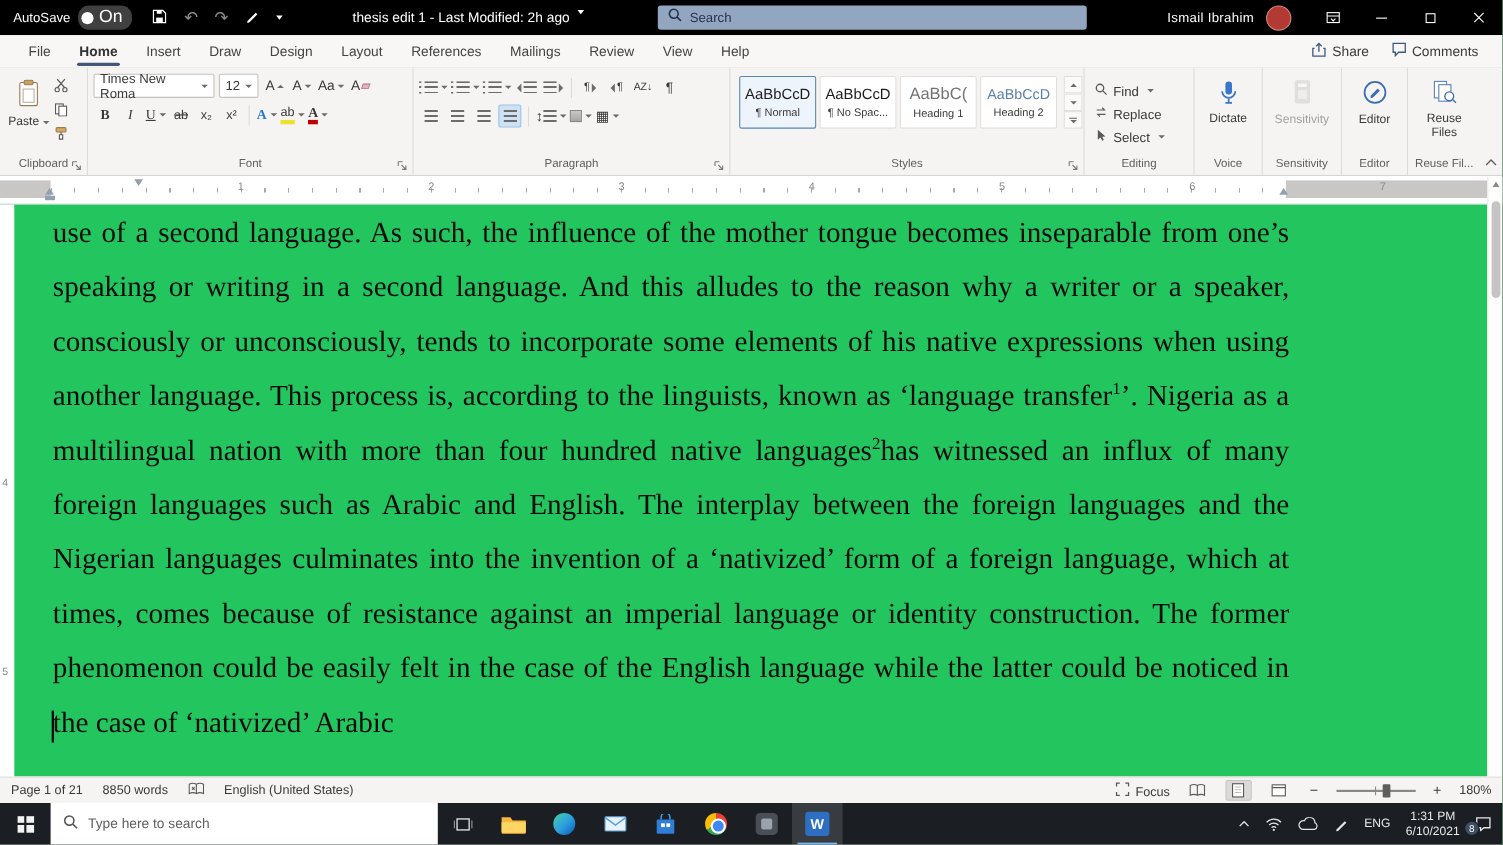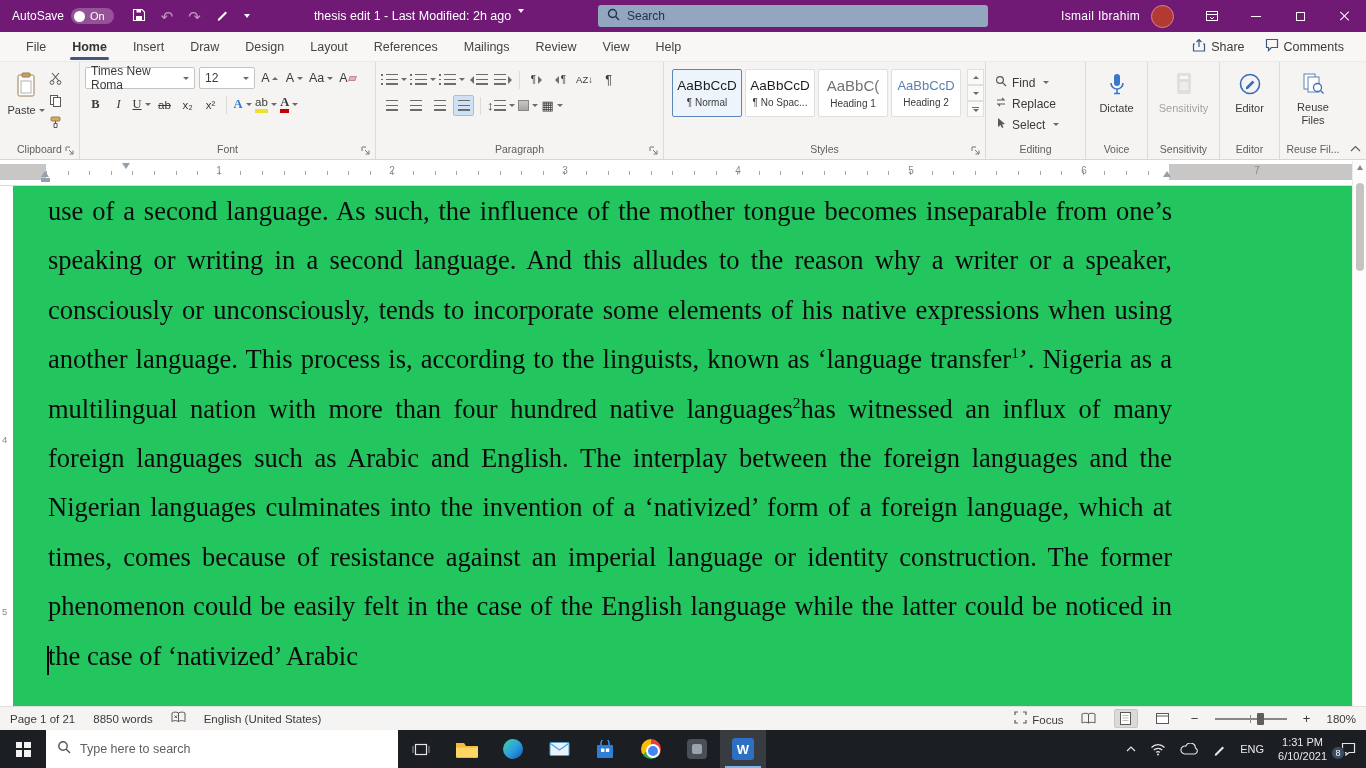--- a/index.html
+++ b/index.html
@@ -1,25 +1,25 @@
 <!DOCTYPE html>
 <html><head>
 <meta charset="utf-8">
 <style>
   * { box-sizing: border-box; margin: 0; padding: 0; }
   body { margin:0; background:#000; }
   .screen { position:relative; width:1366px; height:768px; overflow:hidden; background:#fff;
             font-family:"Liberation Sans", sans-serif; color:#3b3a39; }
 
   
-  .titlebar { position:absolute; top:0; left:0; right:0; height:32px; background:#701a75; color:#fff;
+  .titlebar { position:absolute; top:0; left:0; right:0; height:32px; background:#000000; color:#fff;
               display:flex; align-items:center; }
   .autosave { display:flex; align-items:center; gap:7px; padding:0 10px 0 12px; font-size:12px; }
   .as-pill { display:flex; align-items:center; gap:5px; background:rgba(255,255,255,.25);
-             border-radius:10px; padding:2px 9px 2px 3px; font-size:11px; cursor:default; }
+             border-radius:10px; padding:2px 9px 2px 3px; font-size:16px; cursor:default; }
   .as-knob { width:11px; height:11px; background:#fff; border-radius:50%; }
   .qat { display:flex; align-items:center; gap:15px; margin-left:8px; font-size:14px; }
   .qat .glyph { font-size:15px; line-height:1; }
   .dim { opacity:.55; }
   .doc-title { margin-left:64px; font-size:12.5px; display:flex; align-items:flex-start; gap:7px; white-space:nowrap; }
   .dd-w { width:0; height:0; border-left:3.5px solid transparent; border-right:3.5px solid transparent; border-top:4px solid #fff; }
   .tsearch { position:absolute; left:598px; top:5px; width:390px; height:22px; background:#92a6bf;
              border-radius:3px; display:flex; align-items:center; gap:7px; padding:0 9px; }
   .tsearch input { flex:1; background:transparent; border:none; outline:none; font-size:12px;
                    color:#1d2940; font-family:inherit; }
@@ -303,21 +303,21 @@
           </span></div>
     </div>
 
     <div class="grp" style="width:296px">
       <div class="grp-body fontcol">
         <div class="minirow" style="gap:4px">
           <span class="combo" style="width:110px">
               <span>Times New Roma</span>
               <span class="dd"></span>
             </span>
-          <span class="combo" style="width:56px">
+          <span class="combo" style="width:36px">
               <span>12</span>
               <span class="dd"></span>
             </span>
           <span class="rbtn">
               <span>A</span>
               <span class="dd-up"></span>
             </span>
           <span class="rbtn">
               <span>A</span>
               <span class="dd"></span>

